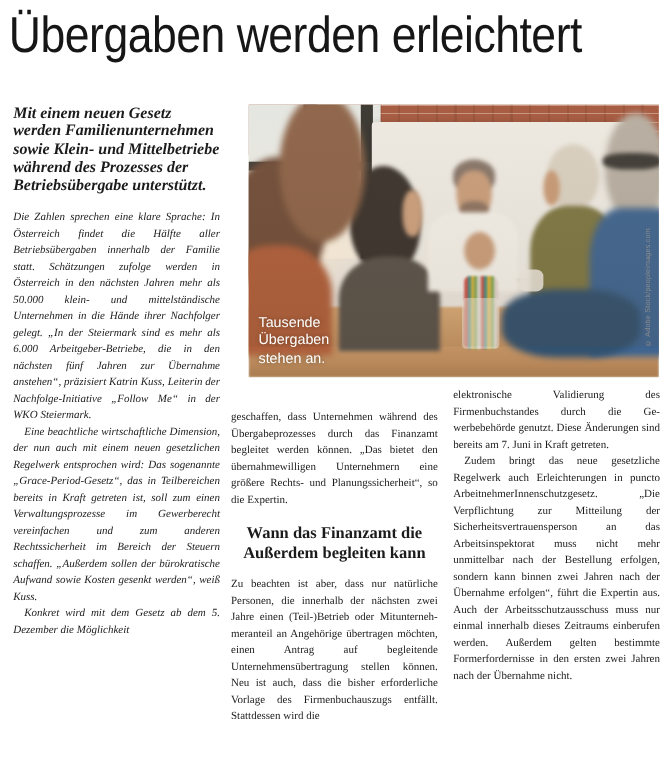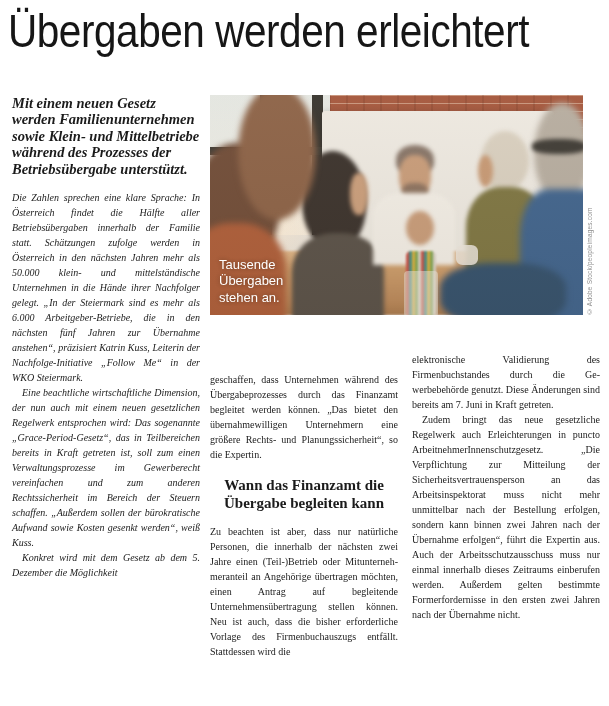--- a/index.html
+++ b/index.html
@@ -51,22 +51,22 @@
   .subhead {
     margin: 15px 0 12px 0;
     font-size: 15px;
     line-height: 17.5px;
     font-weight: bold;
     text-align: center;
   }
   
   .photo {
     position: absolute;
-    left: 210px; top: 95px;
-    width: 373px; height: 220px;
+    left: 226px; top: 95px;
+    width: 373px; height: 248px;
     overflow: hidden;
     background: #e9e5de;
   }
   .photo * { position: absolute; }
   .ph-brick {
     left: 0; top: 0; width: 373px; height: 46px;
     background:
       repeating-linear-gradient(90deg, rgba(60,20,10,0.12) 0 2px, transparent 2px 17px),
       repeating-linear-gradient(180deg, rgba(235,210,190,0.5) 0 1px, transparent 1px 8px),
       #a3573e;
@@ -196,21 +196,21 @@
     <div class="ph-cup"></div>
     <div class="ph-tone"></div>
     <p class="photo-caption">Tausende
 Übergaben
 stehen an.</p>
   </div>
   <div class="photo-credit">© Adobe Stock/peopleimages.com</div>
 
   <div class="col col2">
     <p class="body-p">geschaffen, dass Unternehmen während des Übergabeprozesses durch das Finanzamt begleitet werden können. „Das bietet den übernahmewilligen Unterneh­mern eine größere Rechts- und Planungssicherheit“, so die Ex­pertin.</p>
-    <h2 class="subhead">Wann das Finanzamt die Übergabe begleiten kann</h2>
+    <h2 class="subhead">Wann das Finanzamt die Außerdem begleiten kann</h2>
     <p class="body-p">Zu beachten ist aber, dass nur na­türliche Personen, die innerhalb der nächsten zwei Jahre einen (Teil-)Betrieb oder Mitunterneh­meranteil an Angehörige über­tragen möchten, einen Antrag auf begleitende Unternehmensüber­tragung stellen können. Neu ist auch, dass die bisher erforderliche Vorlage des Firmenbuchauszugs entfällt. Stattdessen wird die</p>
   </div>
 
   <div class="col col3">
     <p class="body-p">elektronische Validierung des Firmenbuchstandes durch die Ge­werbebehörde genutzt. Diese Än­derungen sind bereits am 7. Juni in Kraft getreten.</p>
     <p class="body-p indent">Zudem bringt das neue ge­setzliche Regelwerk auch Er­leichterungen in puncto Arbeit­nehmerInnenschutzgesetz. „Die Verpflichtung zur Mitteilung der Sicherheitsvertrauensperson an das Arbeitsinspektorat muss nicht mehr unmittelbar nach der Be­stellung erfolgen, sondern kann binnen zwei Jahren nach der Übernahme erfolgen“, führt die Expertin aus. Auch der Arbeits­schutzausschuss muss nur einmal innerhalb dieses Zeitraums einbe­rufen werden. Außerdem gelten bestimmte Formerfordernisse in den ersten zwei Jahren nach der Übernahme nicht.</p>
   </div>
 
 </div>
 

